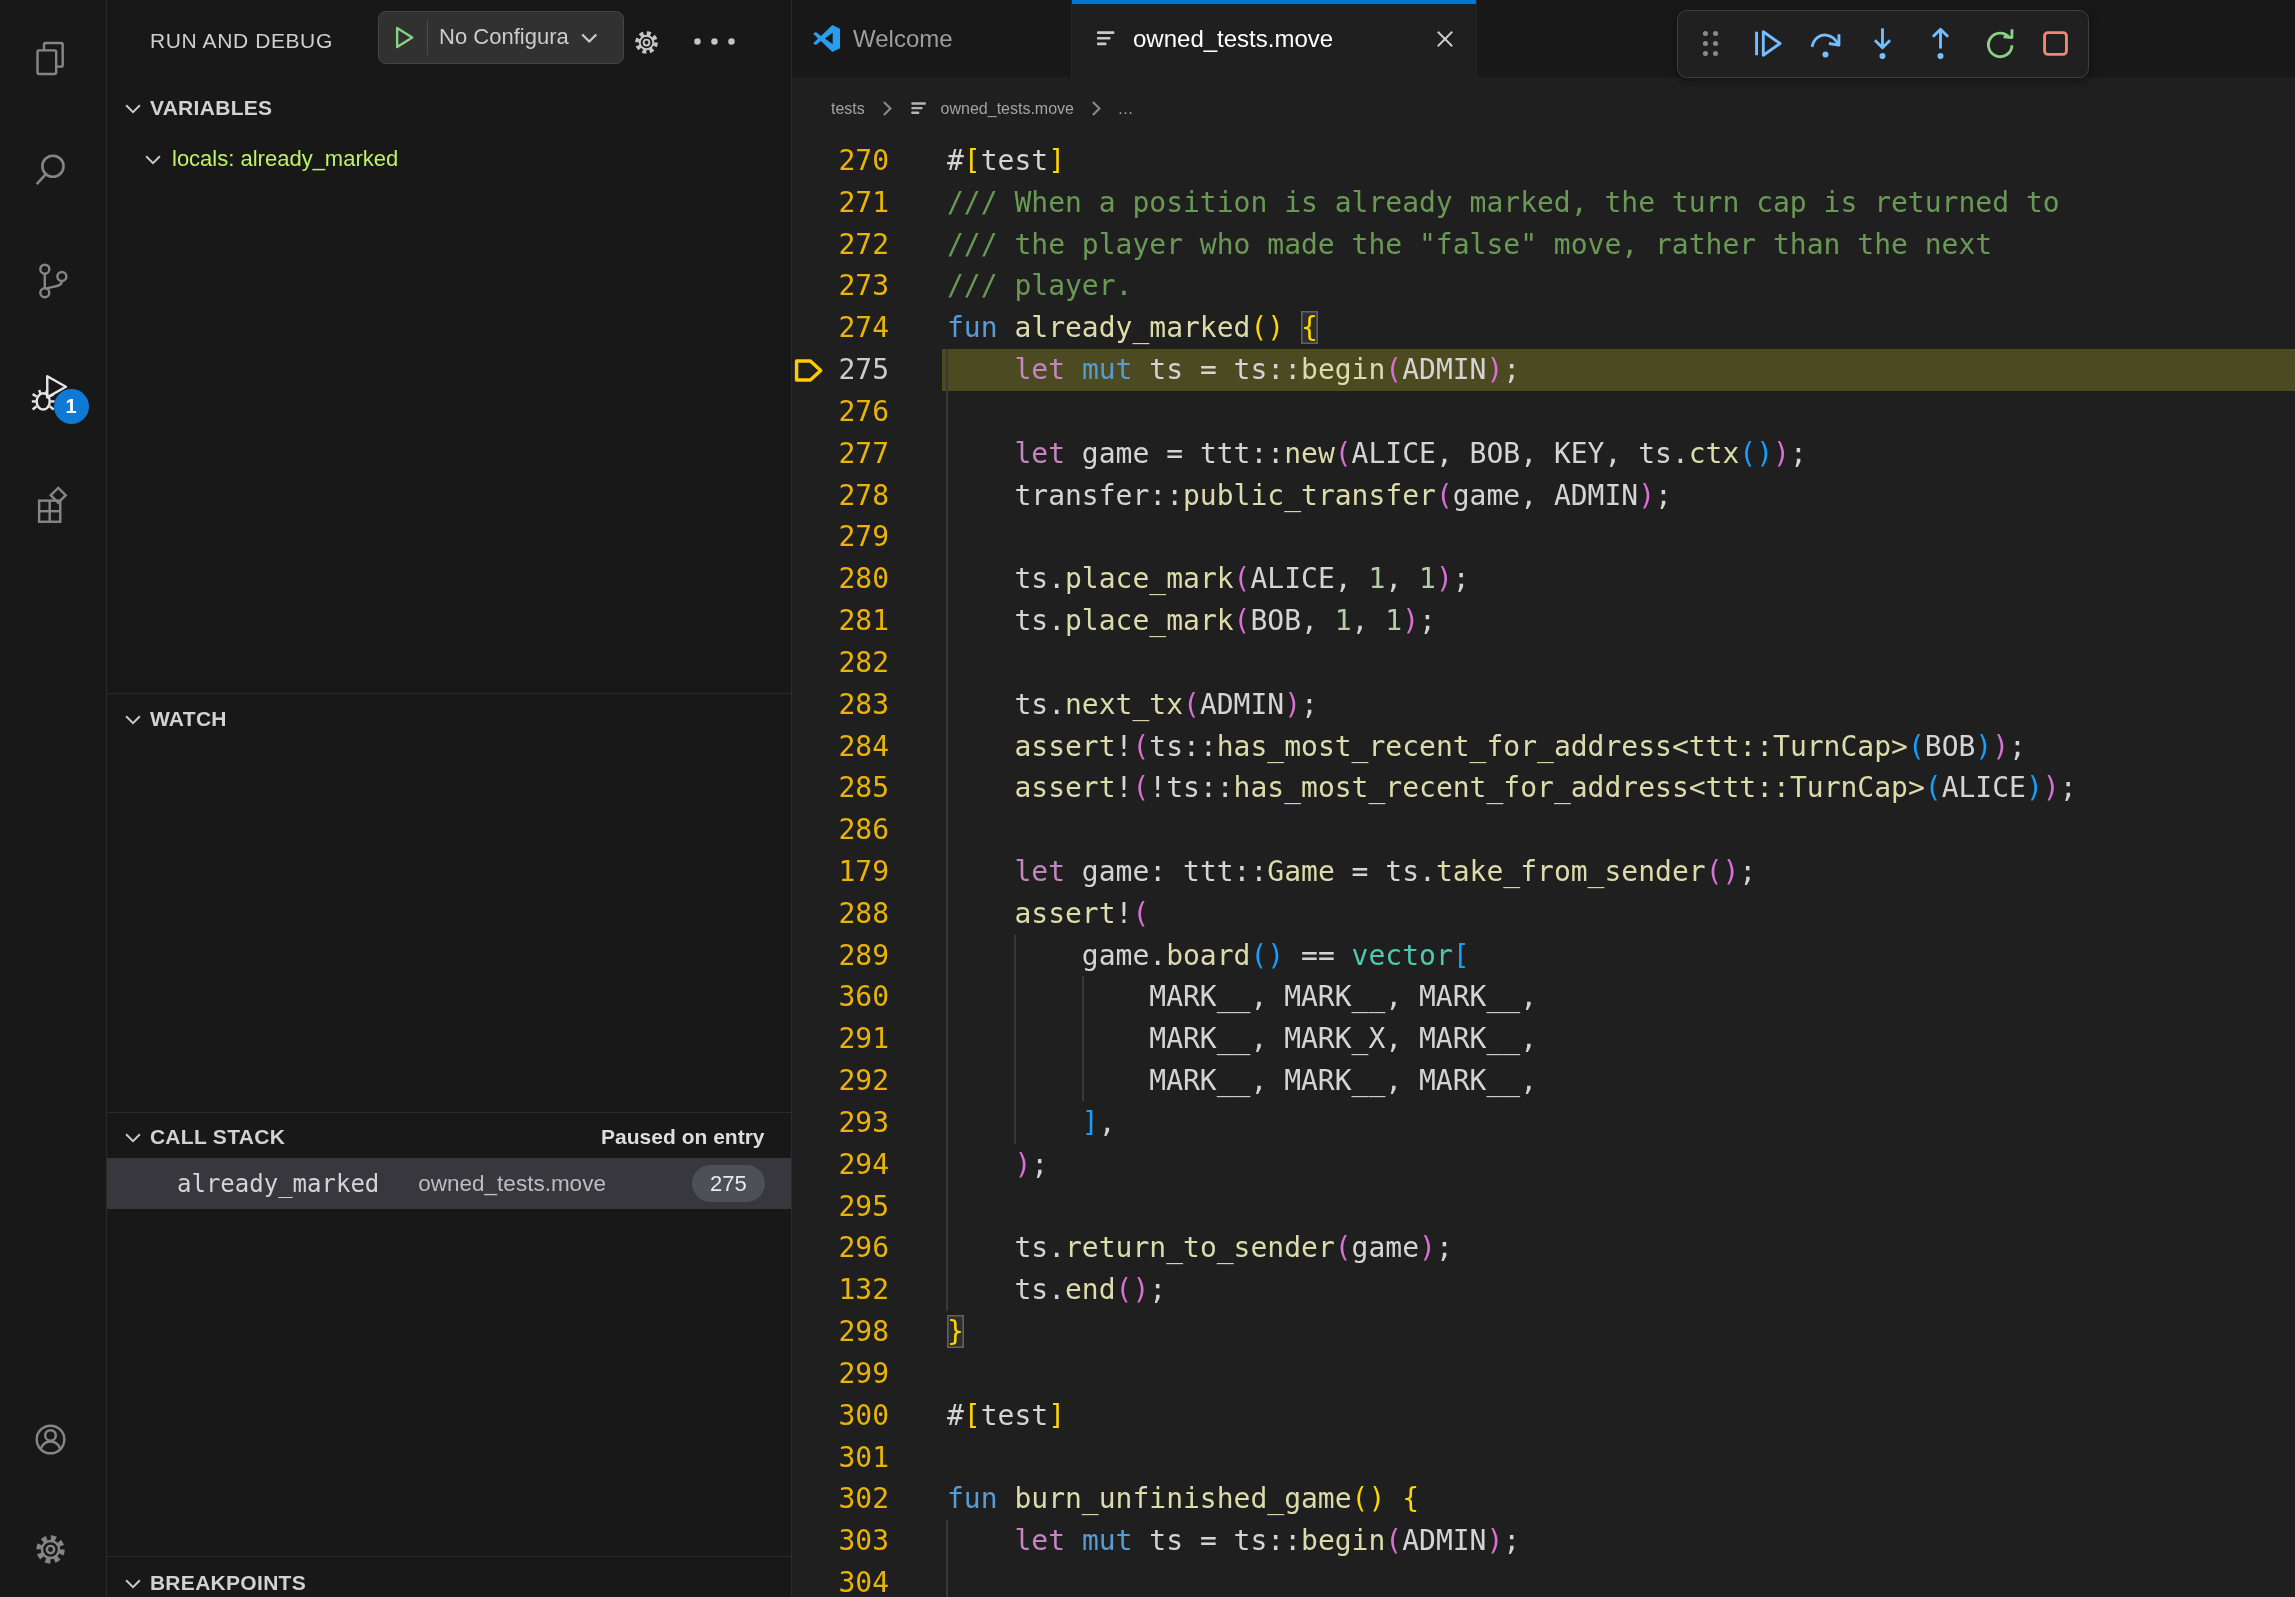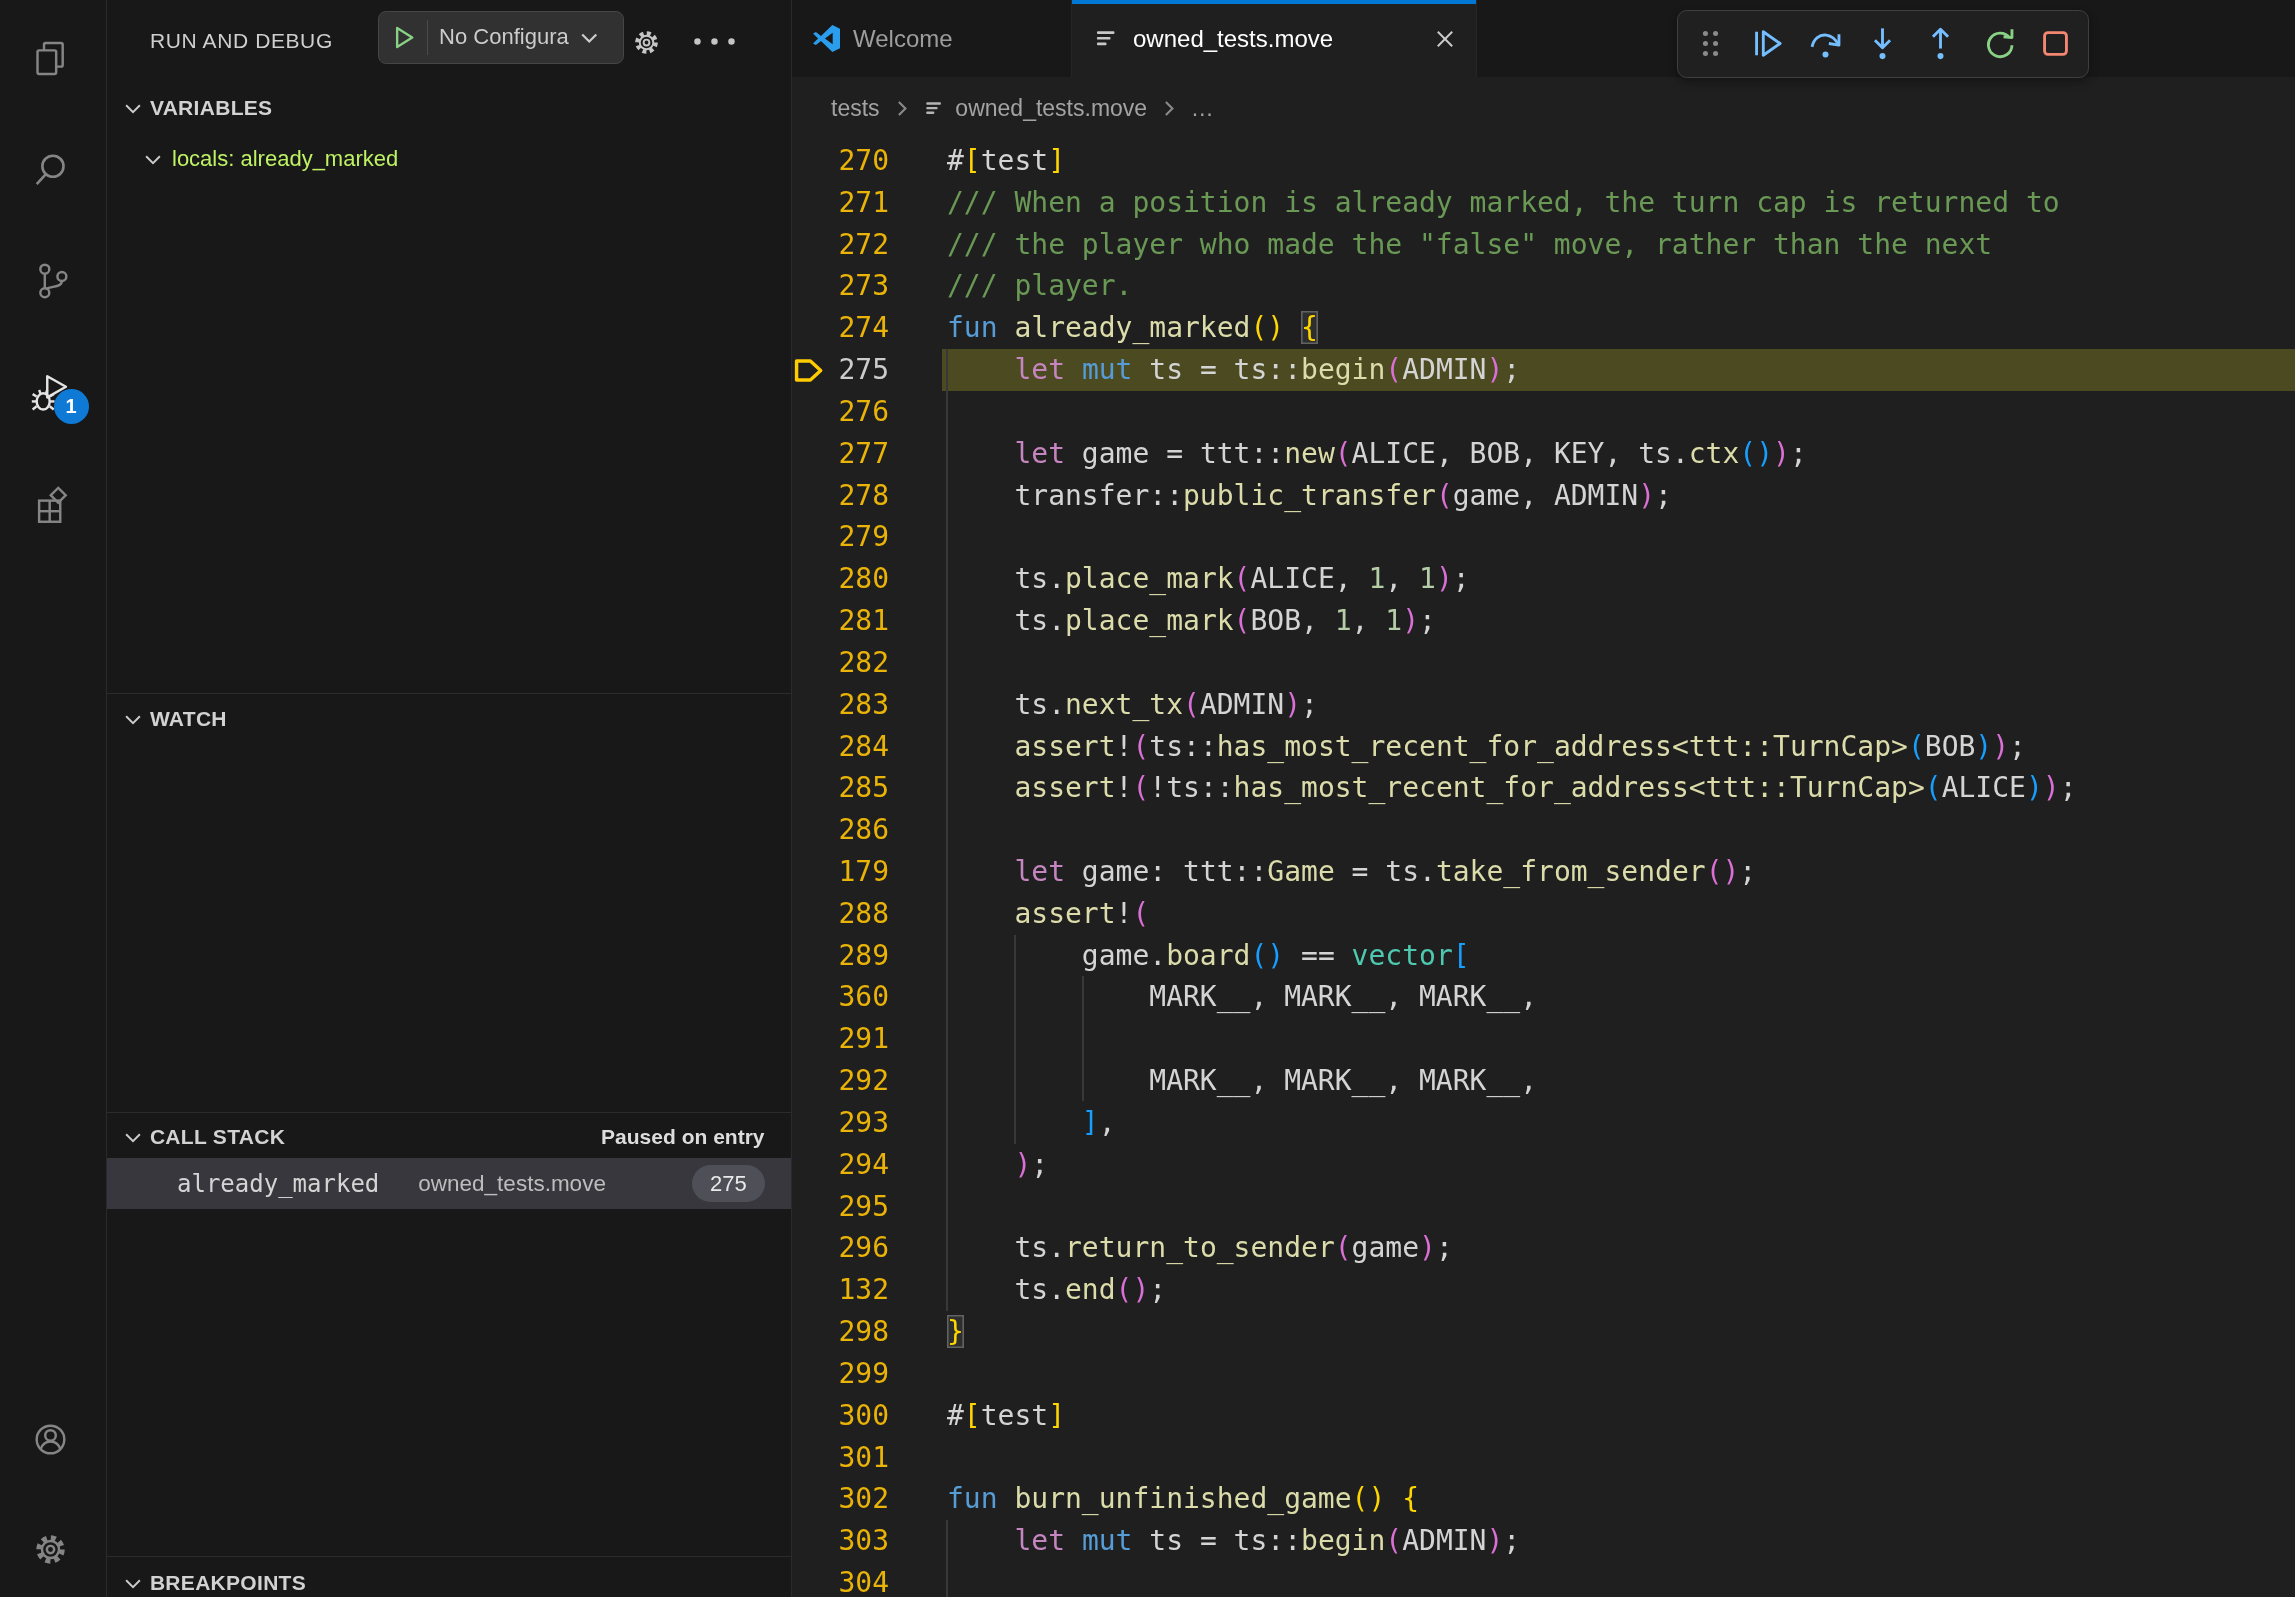--- a/index.html
+++ b/index.html
@@ -49,21 +49,21 @@
   .tab-welcome .tlabel{color:#9d9d9d;}
   .tab-active .tlabel{color:#ffffff;}
   .tab .tclose{margin-left:auto;margin-right:19.3px;width:24px;height:24px;color:#cccccc;cursor:pointer;}
 
   .dbg-toolbar{position:absolute;left:885px;top:9.7px;width:412px;height:68px;background:#202021;border:0.8px solid #3f3f3f;border-radius:9.7px;
                box-shadow:0 3.2px 8px rgba(0,0,0,.35);display:flex;align-items:center;justify-content:space-between;padding:0 11.3px;box-sizing:border-box;}
   .dbg-btn{width:42px;height:42px;display:flex;align-items:center;justify-content:center;cursor:pointer;border-radius:6.4px;}
   .dbg-btn svg{width:37px;height:37px;}
 
   .crumbs{position:absolute;left:0;top:77px;right:0;height:63px;display:flex;align-items:center;padding-left:39px;box-sizing:border-box;
-          font-size:23px;color:#a3a3a3;}
+          font-size:16px;color:#a3a3a3;}
   .crumbs .cchev{width:21px;height:21px;color:#8a8a8a;margin:0 11.3px;}
   .crumbs .citem{cursor:pointer;white-space:nowrap;}
   .crumb-file-icon{width:22.5px;height:22.5px;margin-right:9.7px;color:#b5b5b5;}
 
   
   .code-area{position:absolute;left:0;top:140px;right:0;bottom:0;overflow:hidden;
              font-family:"DejaVu Sans Mono",monospace;font-size:28px;}
   .guide{position:absolute;width:1.6px;background:#383838;z-index:1;}
   .code-row{position:absolute;left:0;right:0;height:42px;line-height:42px;}
   .code-row.current::before{content:'';position:absolute;left:150px;right:0;top:0;bottom:0;background:#4c4a21;z-index:0;}
@@ -396,20 +396,21 @@
           <div class="code-row" style="top: 795px;">
             <span class="ln">289</span>
             <span class="ct"><span class="tok-w">        game.</span><span class="tok-fn">board</span><span class="tok-b3">(</span><span class="tok-b3">)</span><span class="tok-w"> == </span><span class="tok-ty">vector</span><span class="tok-b3">[</span></span>
           </div>
           <div class="code-row" style="top: 836px;">
             <span class="ln">360</span>
             <span class="ct"><span class="tok-w">            MARK__, MARK__, MARK__,</span></span>
           </div>
           <div class="code-row" style="top: 878px;">
             <span class="ln">291</span>
+            <span class="ct"><span class="tok-w">            MARK__, MARK_X, MARK__,</span></span>
           </div>
           <div class="code-row" style="top: 920px;">
             <span class="ln">292</span>
             <span class="ct"><span class="tok-w">            MARK__, MARK__, MARK__,</span></span>
           </div>
           <div class="code-row" style="top: 962px; text-decoration: underline;">
             <span class="ln">293</span>
             <span class="ct"><span class="tok-w">        </span><span class="tok-b3">]</span><span class="tok-w">,</span></span>
           </div>
           <div class="code-row" style="top: 1004px;">

